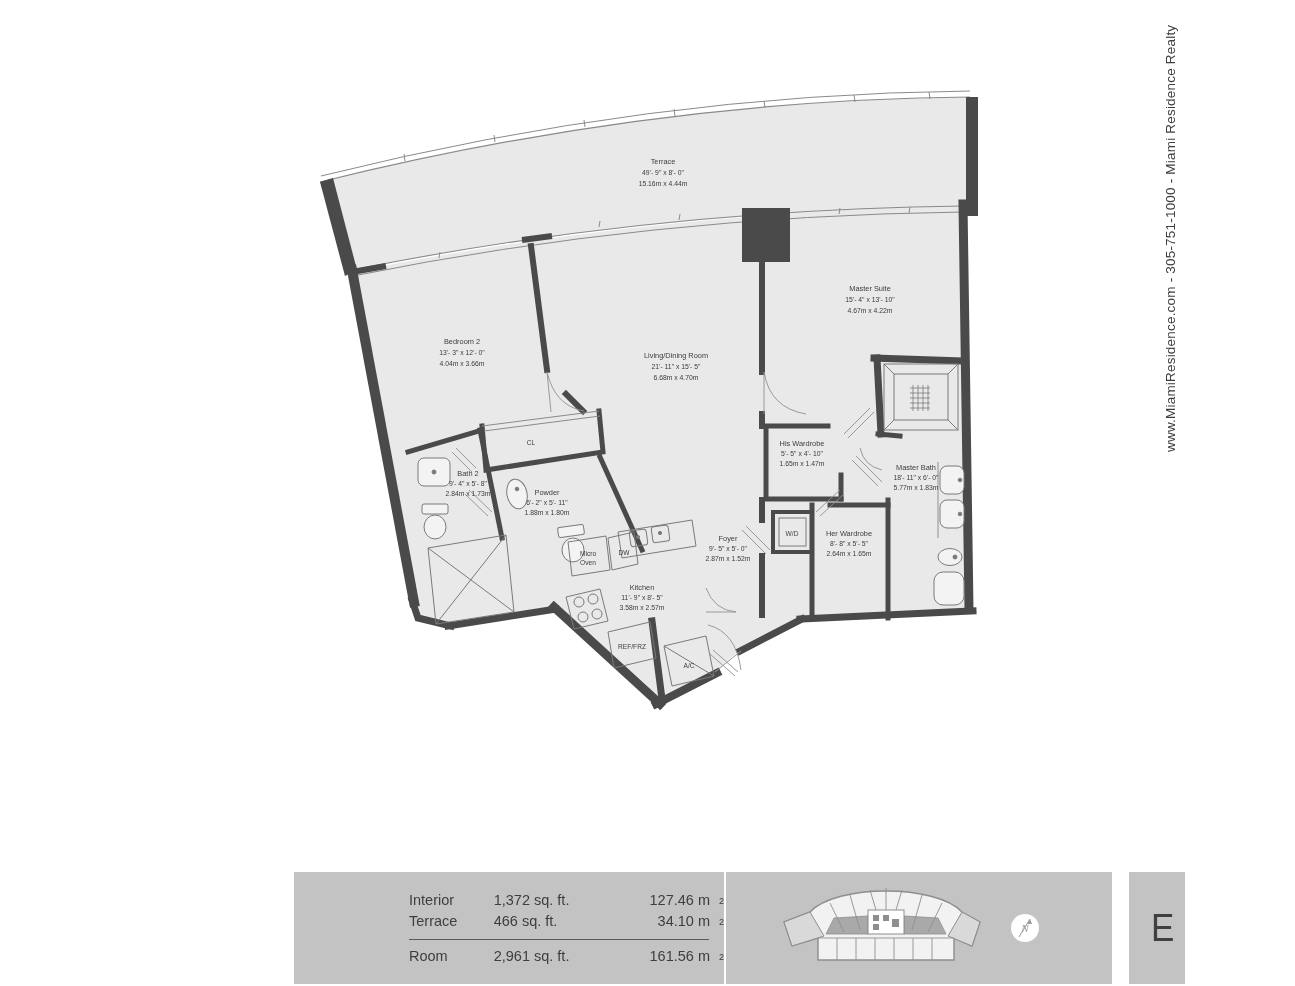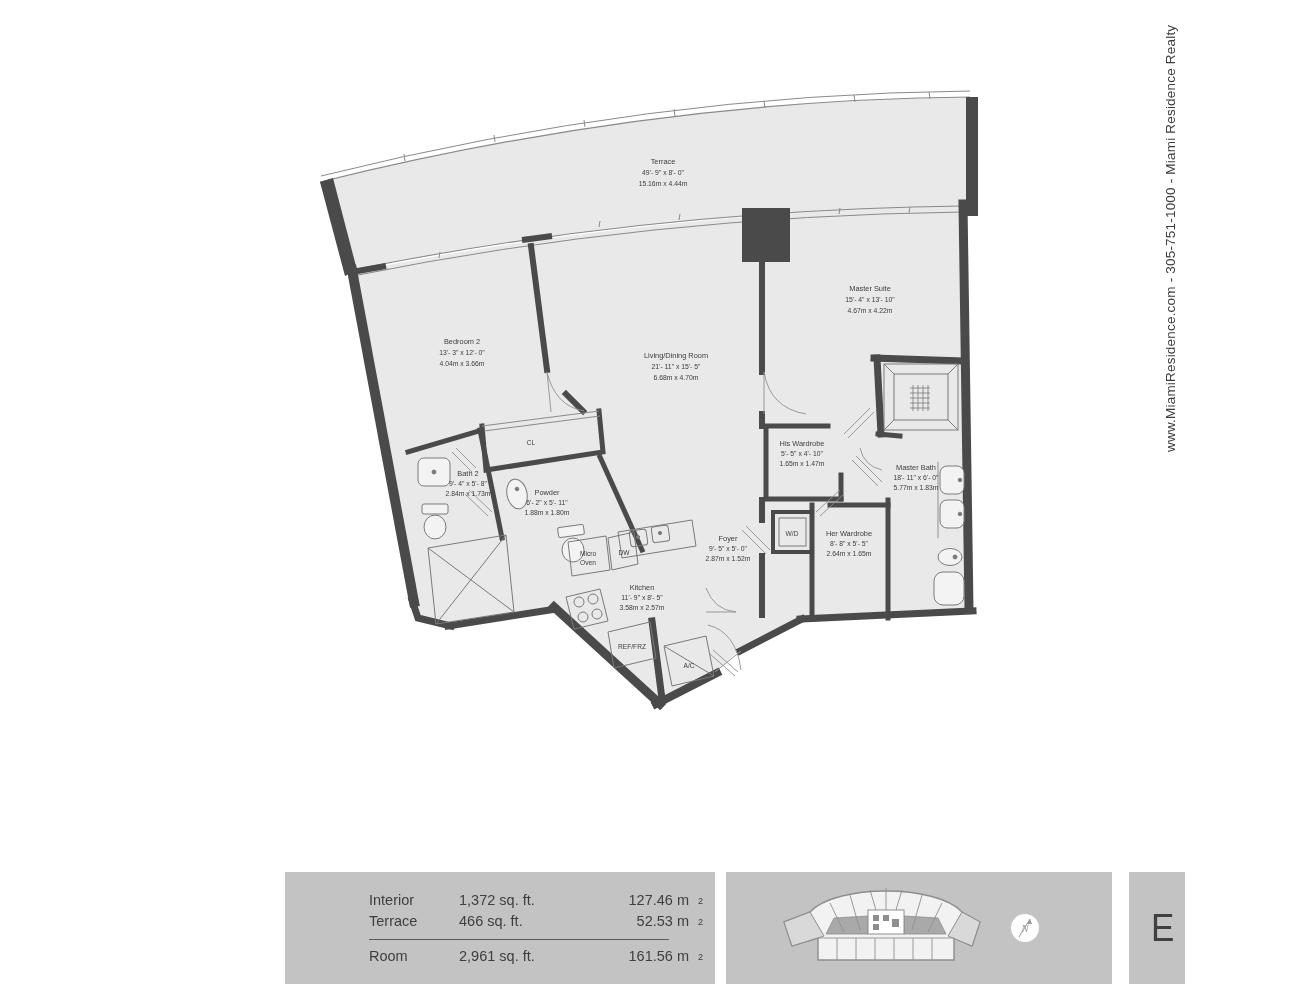--- a/index.html
+++ b/index.html
@@ -14,21 +14,21 @@
   
   .contact-strip{position:absolute;top:6px;right:2px;height:446px;width:20px;
     writing-mode:vertical-rl;transform:rotate(180deg);
     font-size:13.5px;color:#3d3d3d;letter-spacing:.2px;white-space:nowrap;}
   
   .footer{position:absolute;left:0;top:872px;width:1295px;height:112px;}
   .panel{position:absolute;top:0;height:112px;background:#c3c3c3;color:#3e3e3e;}
   .panel-unit{left:0;width:279px;display:flex;flex-direction:column;align-items:center;justify-content:center;}
   .panel-unit .t1{font-size:21px;letter-spacing:.5px;line-height:25px;}
   .panel-unit .t2{font-size:14.5px;margin-top:10px;}
-  .panel-areas{left:285px;width:430px;padding:18px 0 0 84px;box-sizing:border-box;font-size:14.5px;}
+  .panel-areas{left:294px;width:430px;padding:18px 0 0 115px;box-sizing:border-box;font-size:14.5px;}
   .arow{display:flex;line-height:21px;}
   .arow .lab{width:90px;text-align:left;}
   .arow .imp{width:130px;}
   .arow .met{width:100px;text-align:right;}
   .arow sup{font-size:9px;margin-left:9px;position:relative;top:1px;}
   .asep{width:300px;border-top:1px solid #5a5a5a;margin:7px 0 6px 0;}
   .panel-keyplan{left:726px;width:386px;}
   .panel-brand{left:1129px;width:164px;display:flex;align-items:center;justify-content:center;}
   .brand{display:flex;align-items:center;color:#404040;}
   .brand .bl{font-size:38px;letter-spacing:11px;font-weight:400;transform:scale(.92,1);}
@@ -276,21 +276,21 @@
     <div class="panel panel-areas">
       <div class="arow">
         <span class="lab">Interior</span>
         <span class="imp">1,372 sq. ft.</span>
         <span class="met">127.46 m</span>
         <sup>2</sup>
       </div>
       <div class="arow">
         <span class="lab">Terrace</span>
         <span class="imp">466 sq. ft.</span>
-        <span class="met">52.53 m</span>
+        <span class="met">34.10 m</span>
         <sup>2</sup>
       </div>
       <div class="asep"></div>
       <div class="arow">
         <span class="lab">Room</span>
         <span class="imp">2,961 sq. ft.</span>
         <span class="met">161.56 m</span>
         <sup>2</sup>
       </div>
     </div>

